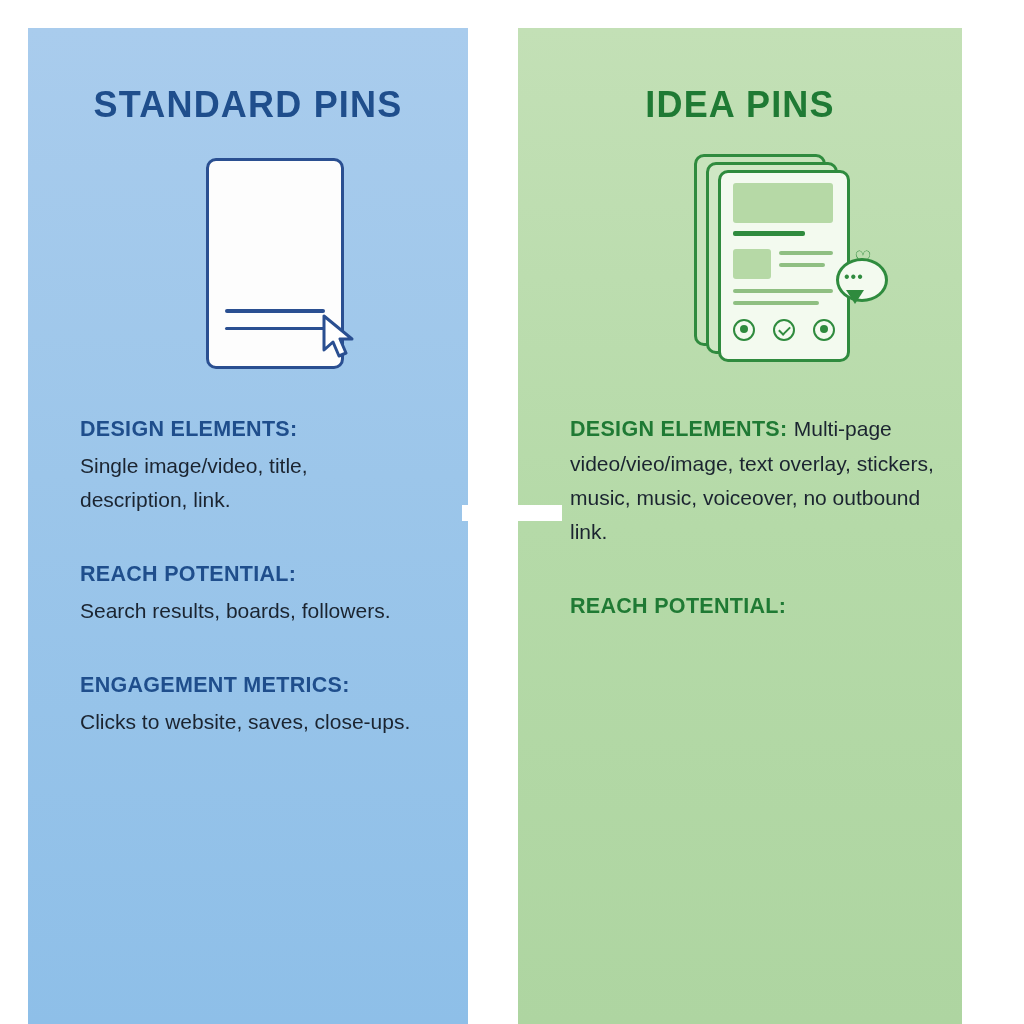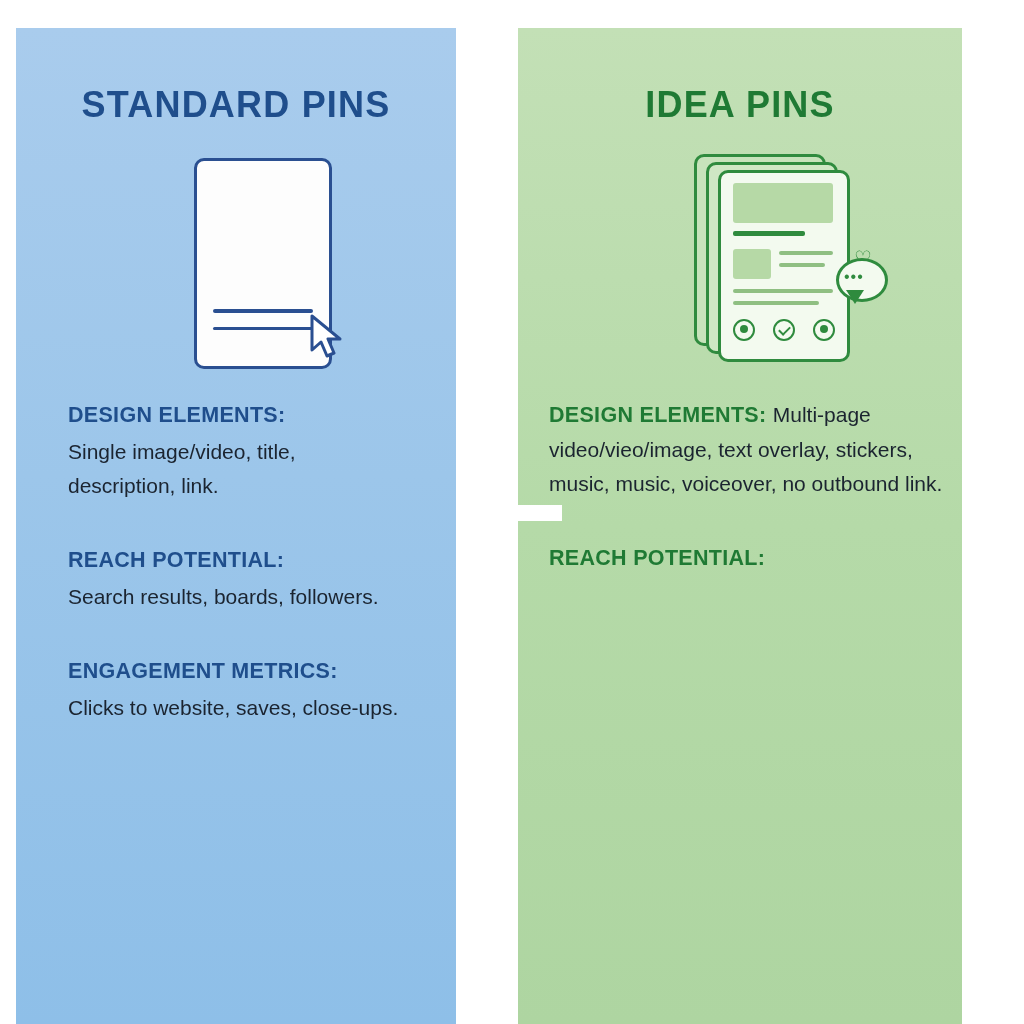--- a/index.html
+++ b/index.html
@@ -19,21 +19,21 @@
     height: 1024px;
     background: #ffffff;
   }
   .panel {
     position: absolute;
     top: 28px;
     height: 996px;
     overflow: hidden;
   }
   .panel-left {
-    left: 16px;
+    left: 28px;
     width: 440px;
     background: linear-gradient(180deg, #a9cced 0%, #9cc6ea 45%, #8ebfe8 100%);
   }
   .panel-right {
     left: 518px;
     width: 444px;
     background: linear-gradient(180deg, #c3e0b6 0%, #b5daa8 50%, #aed5a1 100%);
   }
   .divider {
     position: absolute;
@@ -204,22 +204,23 @@
     position: absolute;
     left: 336px;
     top: 98px;
     color: #2f8b3e;
     font-size: 20px;
   }
 
   
   .sections {
     padding: 0 52px 0 52px;
-  }
-  .sections.right { padding-left: 31px; padding-right: 16px; }
+    margin-top: 14px;
+  }
+  .sections.right { padding-left: 52px; padding-right: 16px; }
   .section { margin-bottom: 40px; }
   .section p {
     margin: 0;
     font-size: 21px;
     line-height: 1.62;
     color: #1b2430;
   }
   .sec-label {
     font-weight: bold;
     font-size: 21.5px;

